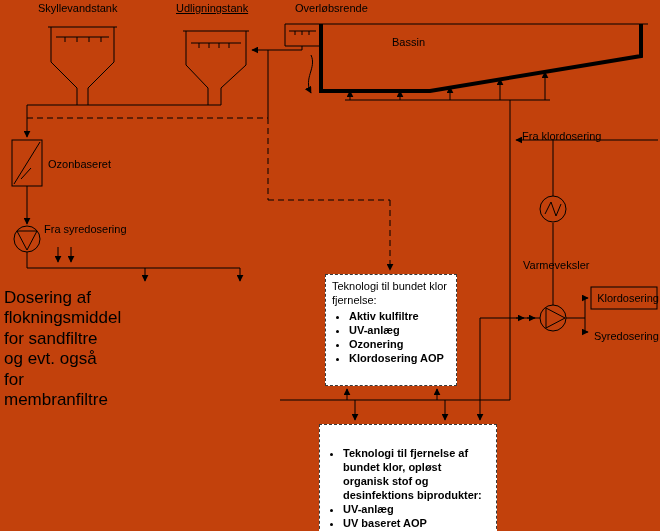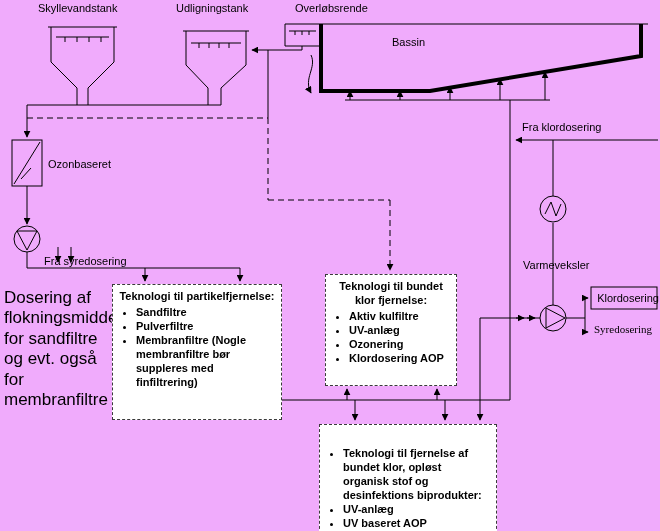--- a/index.html
+++ b/index.html
@@ -1,28 +1,28 @@
 <!DOCTYPE html>
 <html><head>
 <meta charset="utf-8">
 <style>
   * { margin:0; padding:0; box-sizing:border-box; }
   html,body { background:#fff; }
   .stage {
-    position:relative; width:660px; height:531px; background:#f0abfc;
+    position:relative; width:660px; height:531px; background:#c2410c;
     font-family:"Liberation Sans", sans-serif; color:#000; overflow:hidden;
   }
   .stage svg { position:absolute; left:0; top:0; }
   .lbl { position:absolute; font-size:11px; white-space:nowrap; }
   .note { position:absolute; font-size:17px; line-height:1.2; }
   .dbox {
     position:absolute; border:1px dashed #3a3a3a; background:#fff;
     padding:4px 6px; font-size:11px; line-height:1.28; font-weight:bold;
   }
-  .dbox .title { font-weight:bold;text-align:center; }
+  .dbox .title { font-weight:normal; }
   .dbox ul { margin:2px 0 0 0; padding-left:17px; }
   .dbox li { margin:0; }
   .kbox {
     position:absolute; left:591px; top:287px; width:66px; height:22px;
     display:flex; align-items:center; justify-content:center; font-size:11px;padding-left:8px;
   }
 </style>
 </head>
 <body>
 
@@ -110,40 +110,32 @@
       <path d="M347 400 V389" marker-end="url(#arr)"></path>
       <path d="M437 400 V389" marker-end="url(#arr)"></path>
       <path d="M355 400 V420" marker-end="url(#arr)"></path>
       <path d="M445 400 V420" marker-end="url(#arr)"></path>
       <path d="M480 400 V318"></path>
       <path d="M480 400 V420" marker-end="url(#arr)"></path>
     </g>
   </svg>
 
   <div class="lbl" style="left:38px; top:2px;">Skyllevandstank</div>
-  <div class="lbl" style="left:176px; top:2px;">Udligningstank</div>
+  <div class="lbl" style="left:176px; top:2px;text-decoration:underline;">Udligningstank</div>
   <div class="lbl" style="left:271px; top:2px;margin-left:24px;">Overløbsrende</div>
   <div class="lbl" style="left:392px; top:36px;">Bassin</div>
   <div class="lbl" style="left:48px; top:158px;">Ozonbaseret</div>
-  <div class="lbl" style="left:44px; top:223px;margin-top:32px;">Fra syredosering</div>
-  <div class="lbl" style="left:522px; top:121px;">Fra klordosering</div>
+  <div class="lbl" style="left:44px; top:223px;">Fra syredosering</div>
+  <div class="lbl" style="left:522px; top:130px;">Fra klordosering</div>
   <div class="lbl" style="left:523px; top:231px;margin-top:28px;">Varmeveksler</div>
   <div class="kbox">Klordosering</div>
-  <div class="lbl" style="left:594px; top:323px;font-family:Liberation Serif, serif;">Syredosering</div>
+  <div class="lbl" style="left:594px; top:330px;">Syredosering</div>
 
   <div class="note" style="left:4px; top:288px; width:100px;">Dosering af flokningsmiddel for sandfiltre og evt. også for membranfiltre</div>
 
-  <div class="dbox" style="left:112px; top:284px; width:170px; height:136px;">
-    <div class="title">Teknologi til partikelfjernelse:</div>
-    <ul>
-      <li>Sandfiltre</li>
-      <li>Pulverfiltre</li>
-      <li>Membranfiltre (Nogle membranfiltre bør suppleres med finfiltrering)</li>
-    </ul>
-  </div>
 
   <div class="dbox" style="left:325px; top:274px; width:132px; height:112px;">
     <div class="title">Teknologi til bundet klor fjernelse:</div>
     <ul>
       <li>Aktiv kulfiltre</li>
       <li>UV-anlæg</li>
       <li>Ozonering</li>
       <li>Klordosering AOP</li>
     </ul>
   </div>

